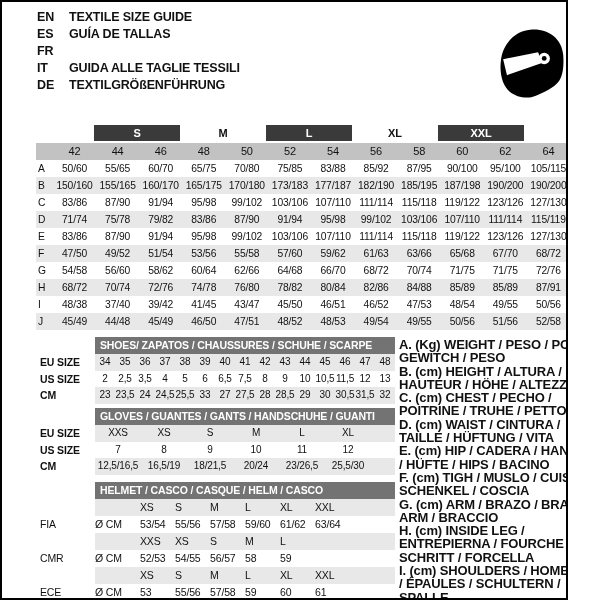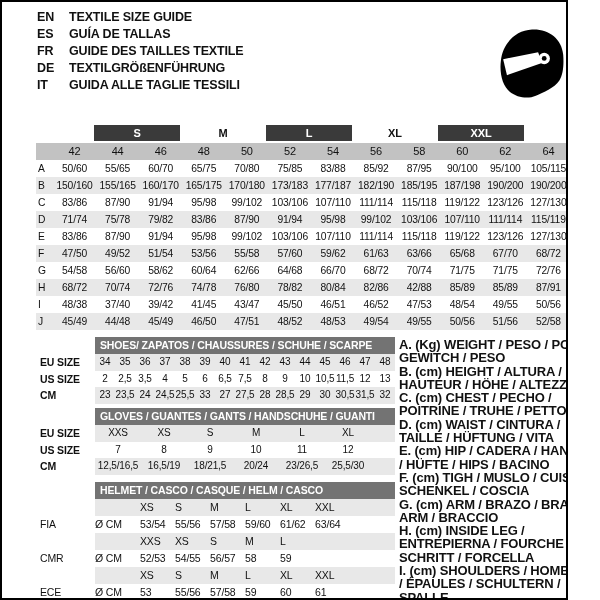--- a/index.html
+++ b/index.html
@@ -56,29 +56,28 @@
       <div class="lang-line">
         <span class="lang-code">EN</span>
         <span class="lang-text">TEXTILE SIZE GUIDE</span>
       </div>
       <div class="lang-line">
         <span class="lang-code">ES</span>
         <span class="lang-text">GUÍA DE TALLAS</span>
       </div>
       <div class="lang-line">
         <span class="lang-code">FR</span>
-        <span class="lang-text">GUIDE DES TAILLES TEXTILE</span>
+      </div>
+      <div class="lang-line">
+        <span class="lang-code">IT</span>
+        <span class="lang-text">GUIDA ALLE TAGLIE TESSILI</span>
       </div>
       <div class="lang-line">
         <span class="lang-code">DE</span>
         <span class="lang-text">TEXTILGRÖßENFÜHRUNG</span>
-      </div>
-      <div class="lang-line">
-        <span class="lang-code">IT</span>
-        <span class="lang-text">GUIDA ALLE TAGLIE TESSILI</span>
       </div>
     </div>
 
   <div class="helmet-icon">
     <svg viewBox="0 0 100 100" width="76" height="88">
       <path fill="#000" d="M54,6 C31,7 15,26 13,47 C11,64 15,80 25,88 C34,95 48,98 59,93 C69,89 83,83 90,73 C95,65 96,52 95,39 C93,18 76,5 54,6 Z"></path>
       <path fill="#fff" d="M16,45 L62,36 L67,50 L21,66 Z"></path>
       <circle cx="70" cy="44" r="7.5" fill="#fff"></circle>
       <circle cx="70" cy="44" r="3.2" fill="#000"></circle>
     </svg>
@@ -218,21 +217,21 @@
         <div class="mt-row alt">
           <div class="lbl">H</div>
           <div class="cell">68/72</div>
           <div class="cell">70/74</div>
           <div class="cell">72/76</div>
           <div class="cell">74/78</div>
           <div class="cell">76/80</div>
           <div class="cell">78/82</div>
           <div class="cell">80/84</div>
           <div class="cell">82/86</div>
-          <div class="cell">42/88</div>
+          <div class="cell">84/88</div>
           <div class="cell">85/89</div>
           <div class="cell">85/89</div>
           <div class="cell">87/91</div>
         </div>
         <div class="mt-row">
           <div class="lbl">I</div>
           <div class="cell">48/38</div>
           <div class="cell">37/40</div>
           <div class="cell">39/42</div>
           <div class="cell">41/45</div>

